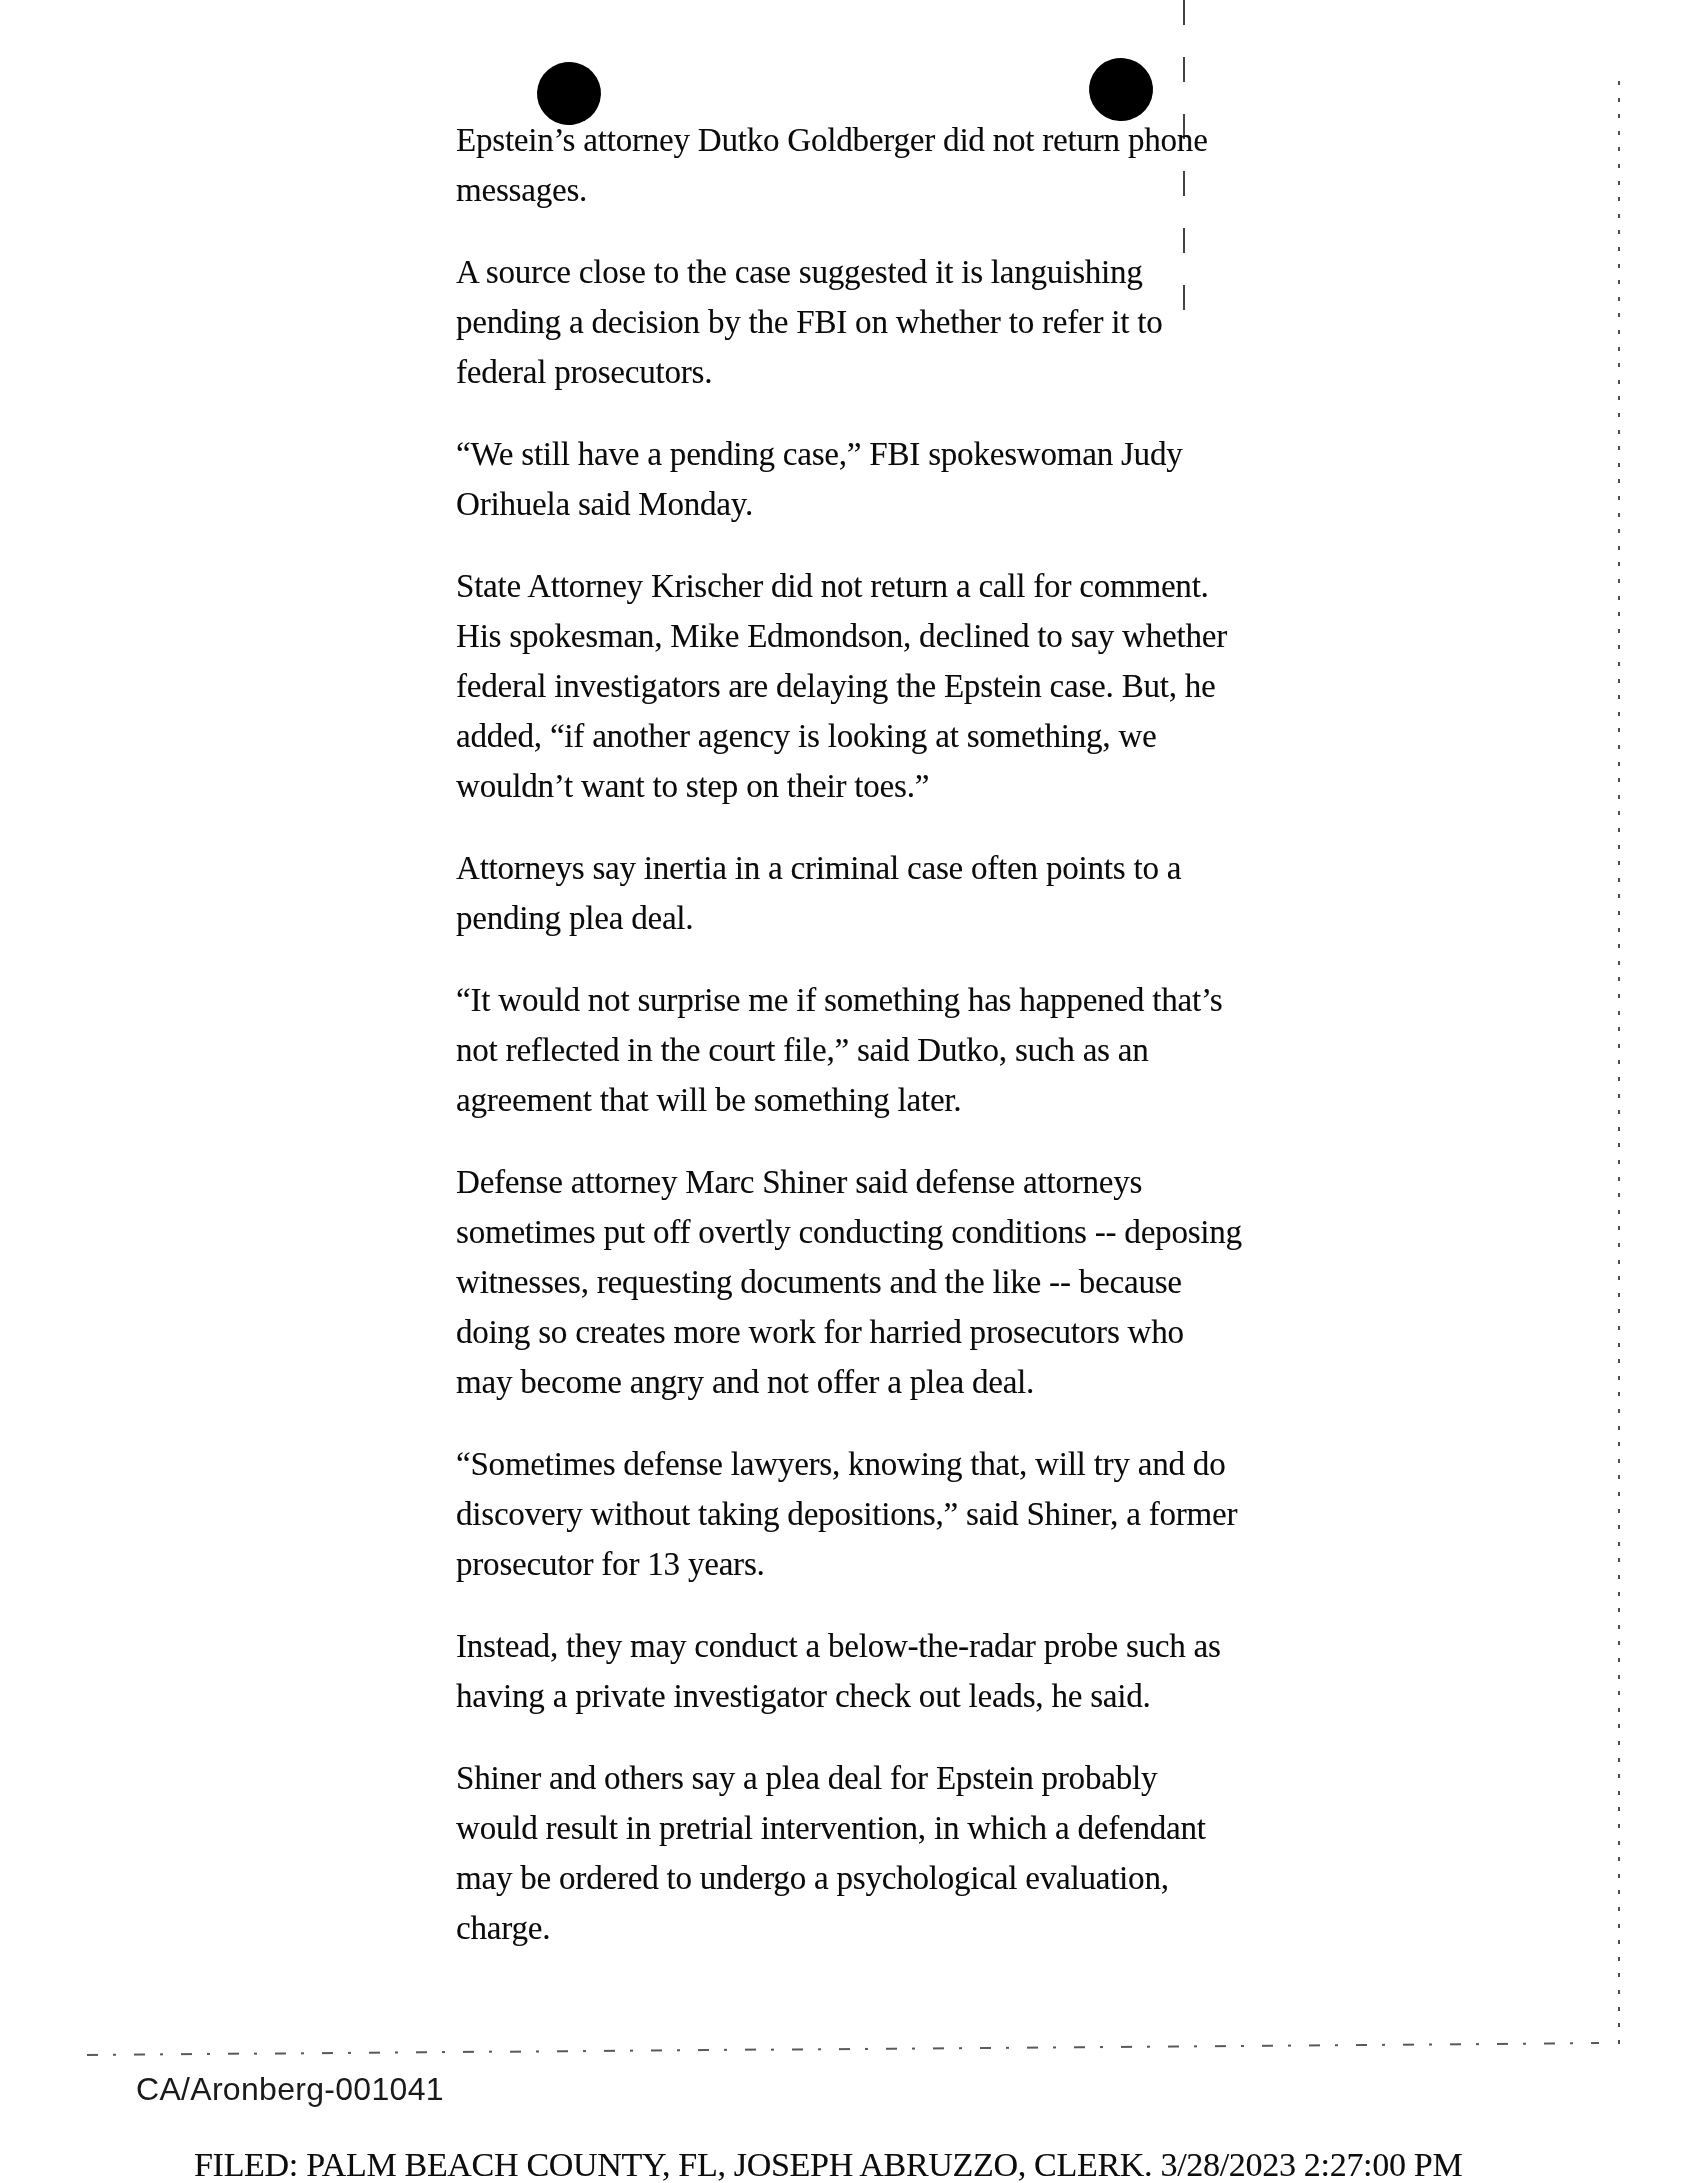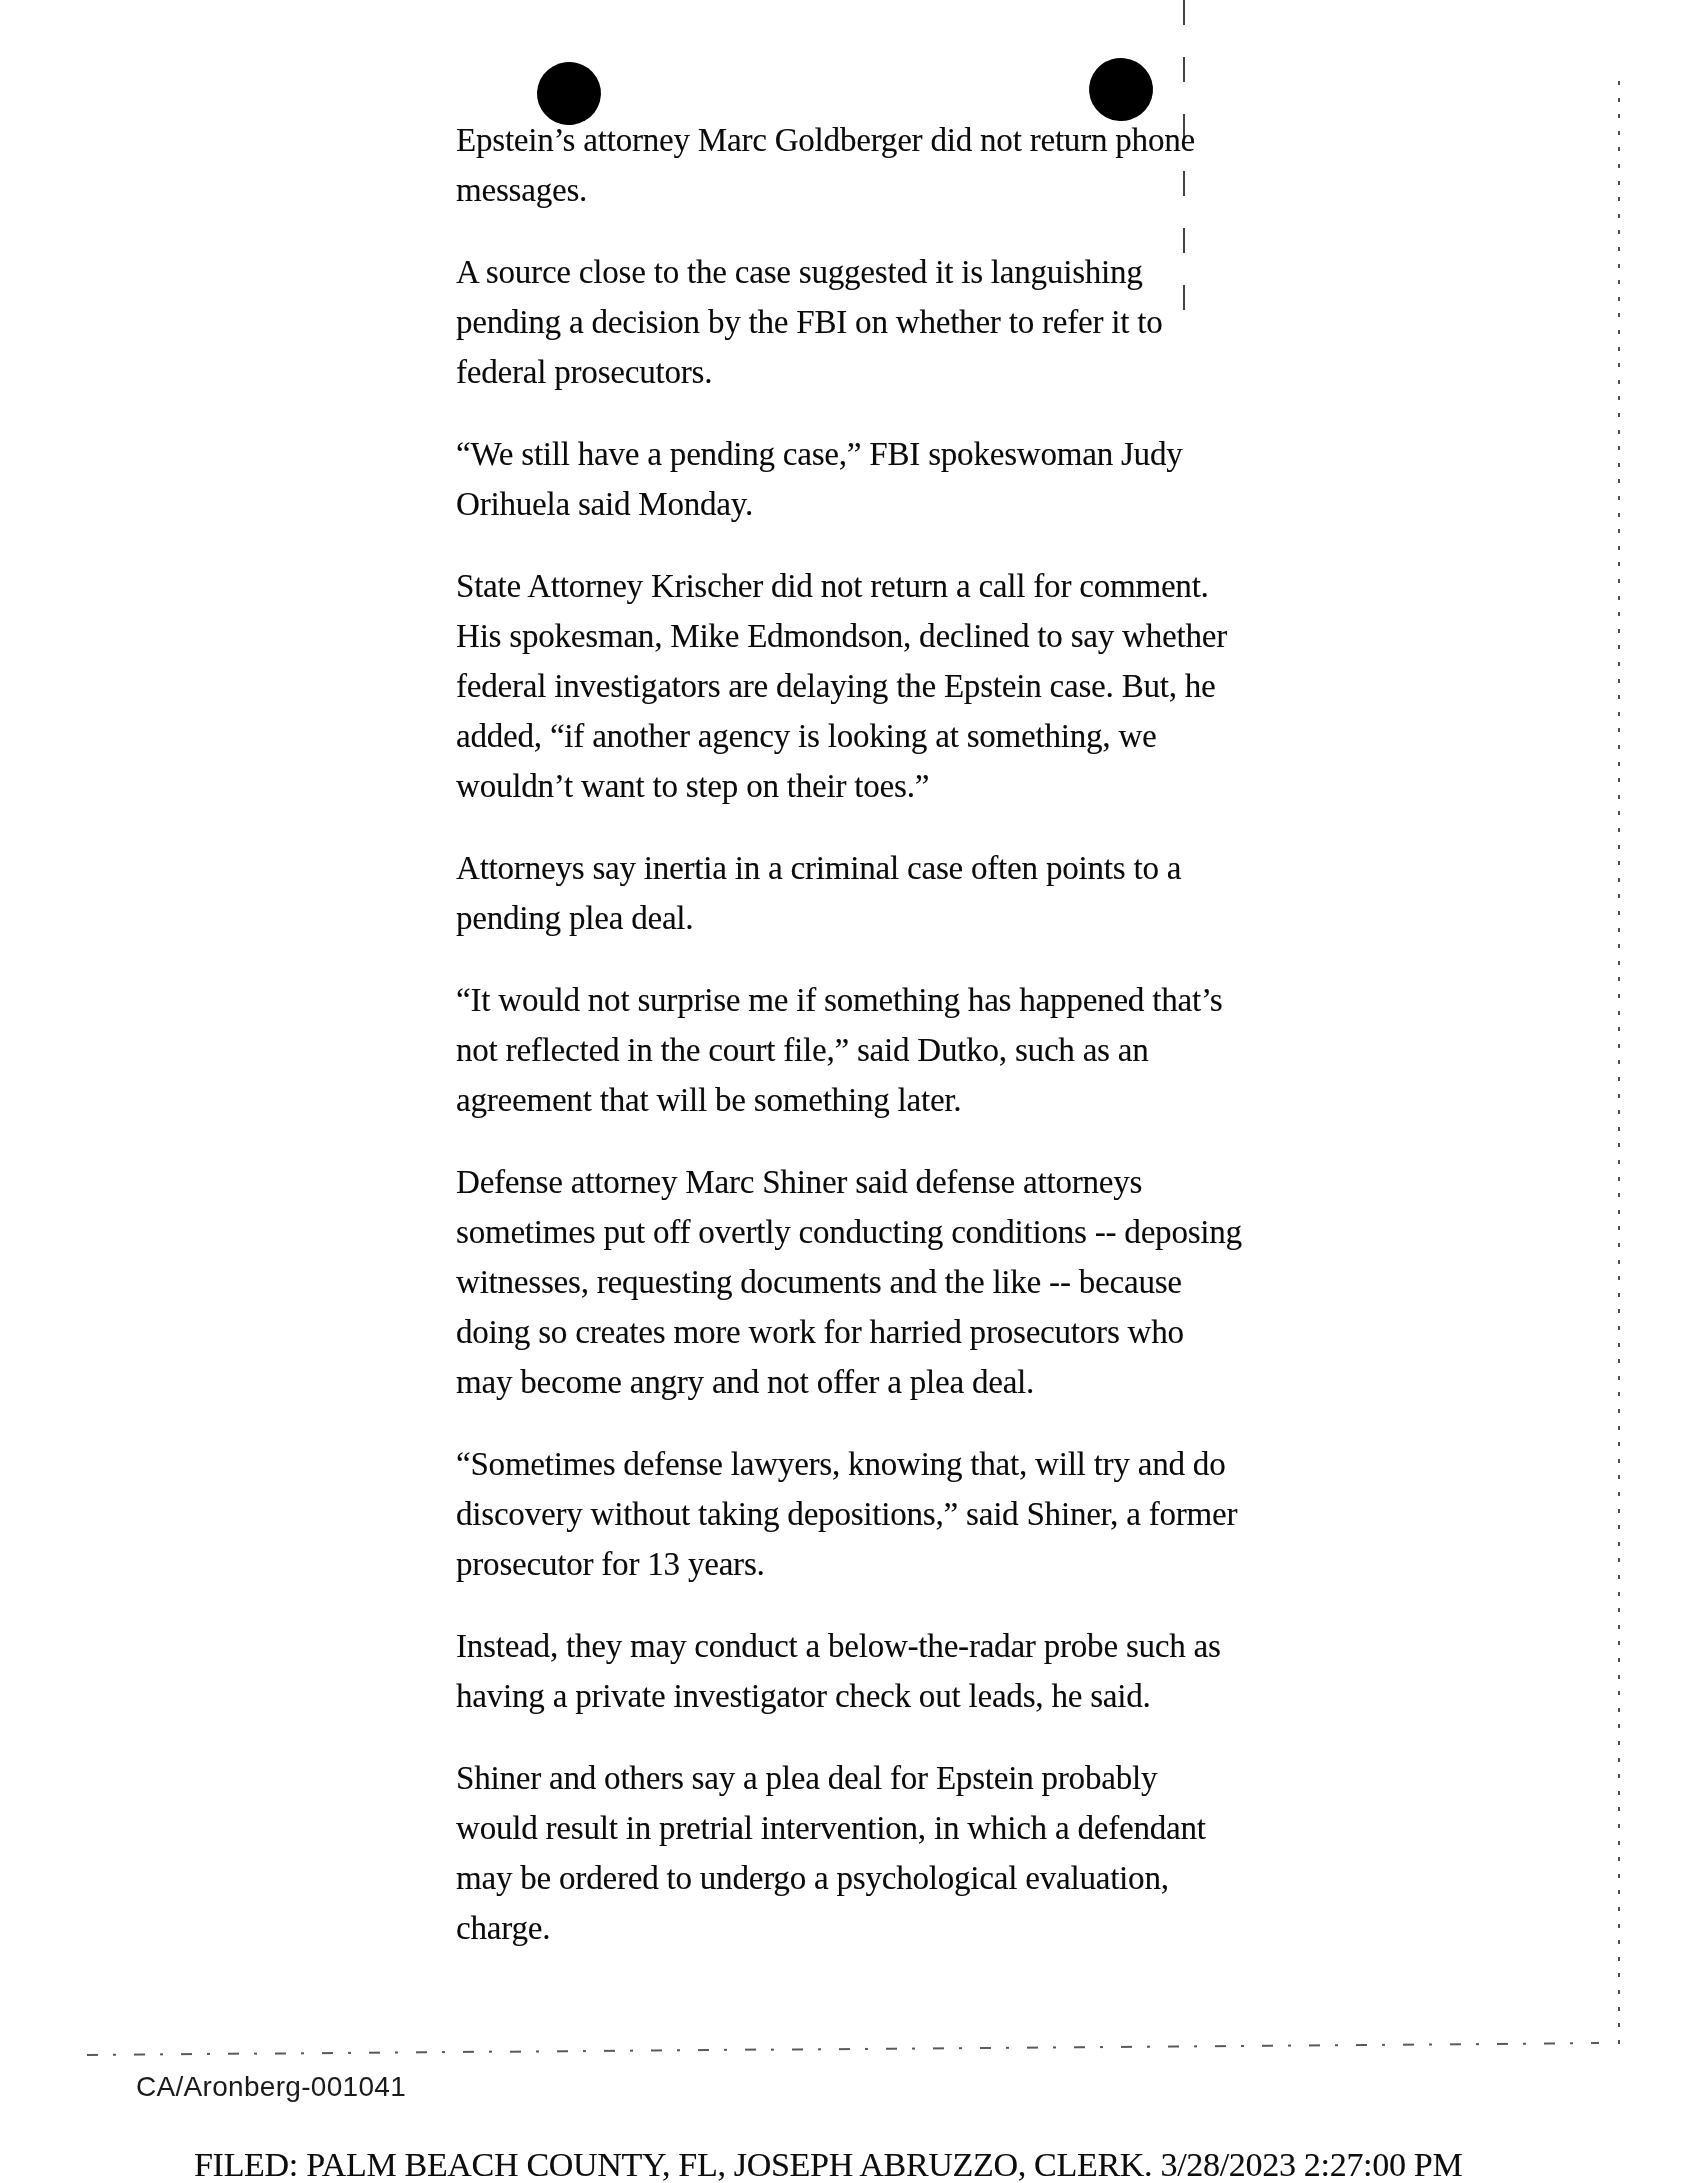--- a/index.html
+++ b/index.html
@@ -73,21 +73,21 @@
     letter-spacing: -0.2px;
     text-shadow: 0.3px 0.4px 0 rgba(0,0,0,0.28);
   }
 
   
   .bates {
     position: absolute;
     left: 136px;
     top: 2071px;
     font-family: "Liberation Sans", sans-serif;
-    font-size: 28px;
+    font-size: 32px;
     letter-spacing: 0.3px;
     color: #1a1a1a;
   }
   .filed {
     position: absolute;
     left: 194px;
     top: 2130px;
     font-family: Liberation Serif, serif;
     font-size: 34px;
     letter-spacing: -0.3px;
@@ -103,21 +103,21 @@
 <div class="page">
 
   <div class="dot dot1"></div>
   <div class="dot dot2"></div>
 
   <div class="vline-top"></div>
   <div class="vline-right"></div>
 
   <main class="body-text">
     <p>
-      <span class="ln">Epstein’s attorney Marc Goldberger did not return phone</span>
+      <span class="ln">Epstein’s attorney Dutko Goldberger did not return phone</span>
       <span class="ln">messages.</span>
     </p>
     <p>
       <span class="ln">A source close to the case suggested it is languishing</span>
       <span class="ln">pending a decision by the FBI on whether to refer it to</span>
       <span class="ln">federal prosecutors.</span>
     </p>
     <p>
       <span class="ln">“We still have a pending case,” FBI spokeswoman Judy</span>
       <span class="ln">Orihuela said Monday.</span>

